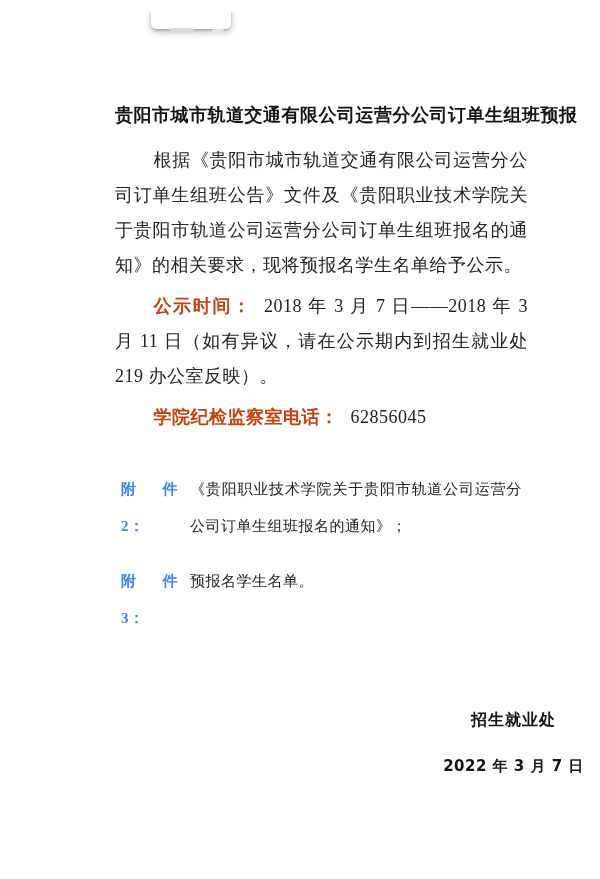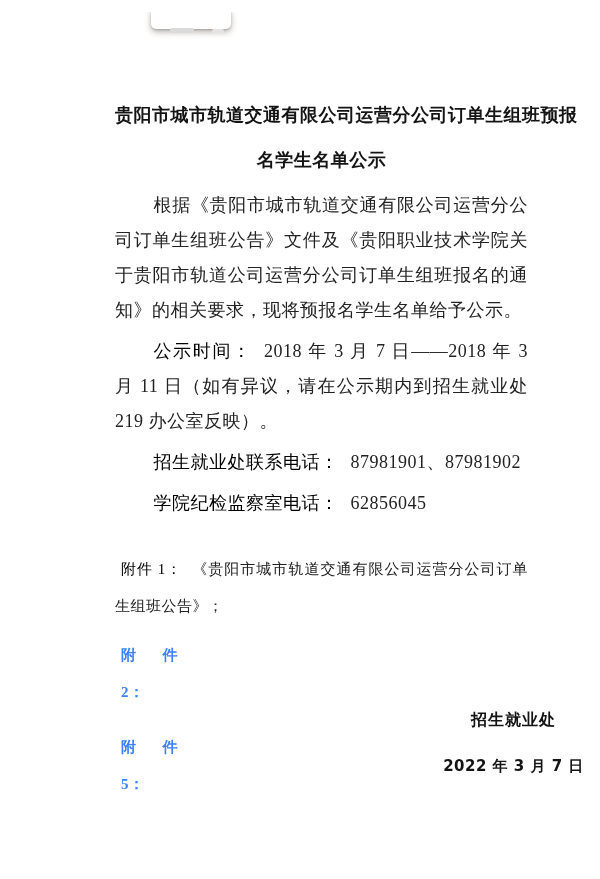--- a/index.html
+++ b/index.html
@@ -46,21 +46,21 @@
   .doc-title div { white-space: nowrap; }
 
   .bodytext {
     margin-top: 8px;
     font-size: 18px;
     line-height: 35px;
     letter-spacing: 0.5px;
     text-align: justify;
   }
   .para { text-indent: 1.8em; }
-  .lbl { font-weight: normal; color: #000000; }
+  .lbl { font-weight: bold; color: #c2410c; }
 
   .attachments {
     margin-top: 30px;
     font-size: 15px;
     line-height: 37px;
     letter-spacing: 0.5px;
     text-align: justify;
   }
   .att-plain .lbl { margin-right: 4px; }
   .att-flex { display: flex; }
@@ -96,43 +96,42 @@
 
 <div class="popup-fragment">
   <span class="frag-bar left"></span>
   <span class="frag-bar right"></span>
 </div>
 
 <div class="doc">
 
   <div class="doc-title">
     <div>贵阳市城市轨道交通有限公司运营分公司订单生组班预报</div>
-    <div>名学生名单公示</div>
   </div>
 
   <div class="bodytext">
     <p class="para"><span>根据《贵阳市城市轨道交通有限公司运营分公司订单生组班公告》文件及《贵阳职业技术学院关于贵阳市轨道公司运营分公司订单生组班报名的通知》的相关要求，现将预报名学生名单给予公示。</span></p>
 
     <p class="para"><span class="lbl">公示时间：</span><span>2018 年 3 月 7 日——2018 年 3 月 11 日（如有异议，请在公示期内到招生就业处 219 办公室反映）。</span></p>
 
-    <p class="para"><span class="lbl">招生就业处联系电话：</span><span>87981901、87981902</span></p>
 
     <p class="para"><span class="lbl">学院纪检监察室电话：</span><span>62856045</span></p>
   </div>
 
   <div class="attachments">
 
-    <p class="att-plain"><span class="lbl">附件 1：</span><span>《贵阳市城市轨道交通有限公司运营分公司订单生组班公告》；</span></p>
 
     <div class="att-flex">
       <span class="att-label">附件 2：</span>
+      <span class="att-text">《贵阳职业技术学院关于贵阳市轨道公司运营分公司订单生组班报名的通知》；</span>
     </div>
 
     <div class="att-flex">
-      <span class="att-label">附件 5：</span>
+      <span class="att-label">附件 3：</span>
+      <span class="att-text">预报名学生名单。</span>
     </div>
 
   </div>
 </div>
 
 <div class="signature-block">
   <div class="sig-dept">招生就业处</div>
   <div class="sig-date">2022 年 3 月 7 日</div>
 </div>
 

